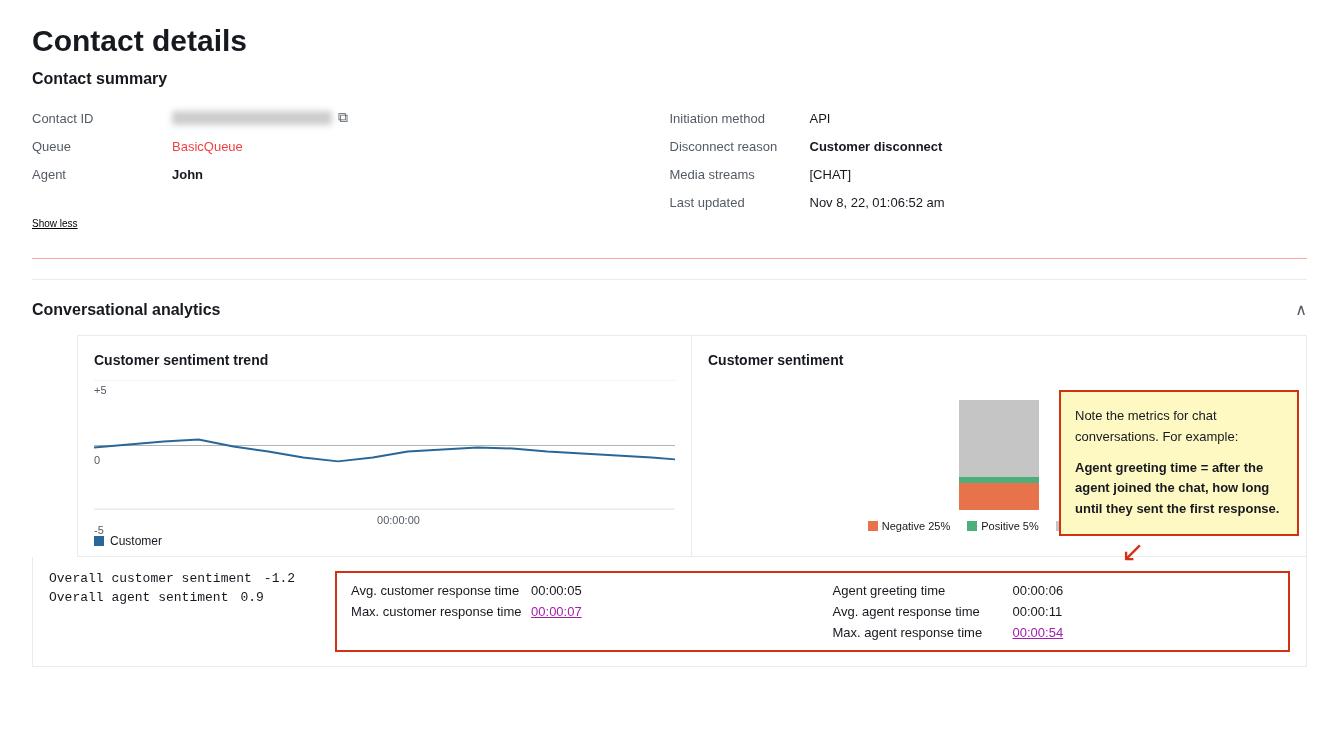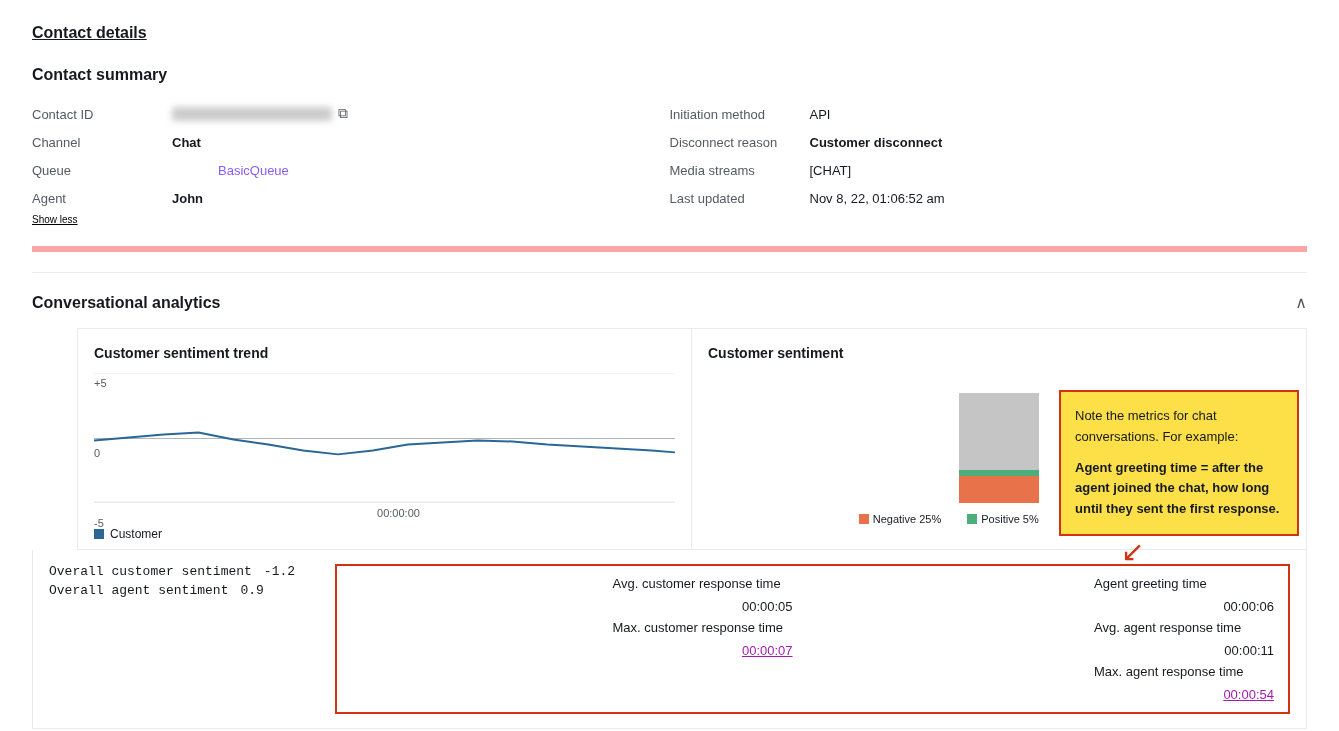--- a/index.html
+++ b/index.html
@@ -1,33 +1,33 @@
 <!DOCTYPE html>
 <html><head>
   <meta charset="utf-8">
   <style>
     * { box-sizing: border-box; margin: 0; padding: 0; }
     body { font-family: -apple-system, BlinkMacSystemFont, 'Segoe UI', Arial, sans-serif; font-size: 13px; color: #16191f; background: #fff; padding: 24px 32px; }
 
-    h1.page-title { font-size: 16px; font-weight: 700; margin-bottom: 24px; text-decoration: underline; }
+    h1.page-title { font-size: 30px; font-weight: 700; margin-bottom: 12px; }
 
     .section { margin-bottom: 0; }
     .section-title { font-size: 16px; font-weight: 700; margin-bottom: 16px; }
 
-    .contact-summary { border-bottom: 6px solid #fca5a5; padding-bottom: 20px; margin-bottom: 20px; }
+    .contact-summary { border-bottom: 1px solid #fca5a5; padding-bottom: 28px; margin-bottom: 20px; }
 
     .summary-grid { display: grid; grid-template-columns: 1fr 1fr; gap: 0; }
 
     .summary-left, .summary-right { display: flex; flex-direction: column; gap: 6px; }
 
     .field-row { display: flex; align-items: flex-end; gap: 0; min-height: 22px; }
     .field-label { width: 140px; color: #545b64; font-size: 13px; flex-shrink: 0; }
     .field-value { font-size: 13px; color: #16191f; }
     .field-value.bold { font-weight: 700; }
-    .field-value.link { color: #8b5cf6; cursor: pointer; text-decoration: none; margin-left: 46px; }
+    .field-value.link { color: #ef4444; cursor: pointer; text-decoration: none; }
 
     .contact-id-row { display: flex; align-items: center; gap: 6px; }
     .contact-id-blurred { display: inline-block; width: 160px; height: 14px; background: #ccc; border-radius: 2px; filter: blur(3px); }
     .copy-icon { cursor: pointer; color: #545b64; font-size: 14px; }
 
     .show-less { color: #000000; cursor: pointer; font-size: 10px; margin-top: 8px; display: inline-block; }
 
     .divider { border: none; border-top: 1px solid #e9ebed; margin: 0 0 20px 0; }
 
     .analytics-header { display: flex; justify-content: space-between; align-items: center; margin-bottom: 16px; }
@@ -48,35 +48,35 @@
     .legend { display: flex; align-items: center; gap: 6px; margin-top: 8px; font-size: 12px; color: #16191f; }
     .legend-dot { width: 10px; height: 10px; background: #2a6797; display: inline-block; }
 
     
     .sentiment-chart { height: 160px; display: flex; flex-direction: column; align-items: center; justify-content: flex-start; }
     .bar-chart-area { display: flex; align-items: flex-end; height: 120px; margin-top: 10px; }
     .stacked-bar { width: 80px; height: 110px; display: flex; flex-direction: column; justify-content: flex-end; }
     .bar-segment-neutral { background: #c5c5c5; flex: 7; }
     .bar-segment-positive { background: #4caf7b; flex: 0.5; }
     .bar-segment-negative { background: #e8734a; flex: 2.5; }
-    .bar-legend { display: flex; gap: 26px; margin-top: 10px; font-size: 11px; flex-wrap: wrap; justify-content: center; align-items: center; }
+    .bar-legend { display: flex; gap: 17px; margin-top: 10px; font-size: 11px; flex-wrap: wrap; justify-content: center; align-items: center; }
     .bar-legend-item { display: flex; align-items: center; gap: 4px; }
     .legend-square { width: 10px; height: 10px; display: inline-block; }
 
     
     .metrics-row { display: flex; align-items: flex-start; border: 1px solid #e9ebed; border-top: none; padding: 14px 16px; gap: 0; }
 
     .overall-metrics { display: flex; flex-direction: column; gap: 4px; margin-right: 40px; font-family: Liberation Mono, monospace; }
     .overall-row { display: flex; gap: 12px; font-size: 13px; }
     .overall-label { color: #16191f; }
     .overall-value { font-weight: 400; }
 
     .detailed-metrics { flex: 1; border: 2px solid #d13212; padding: 10px 14px; display: grid; grid-template-columns: 1fr 1fr; gap: 4px 40px; }
 
-    .metric-row { display: flex; align-items: flex-end; gap: 8px; font-size: 13px; flex-direction: column; }
+    .metric-row { display: flex; align-items: flex-start; font-size: 13px; }
     .metric-label { color: #16191f; min-width: 180px; }
     .metric-value { font-weight: 400; }
     .metric-value.link { color: #a21caf; cursor: pointer; }
 
     
     .annotation-box { position: absolute; right: 32px; top: 420px; width: 240px; border: 2px solid #d13212; background: #fff; padding: 14px; font-size: 13px; line-height: 1.5; z-index: 10; }
     .annotation-box strong { font-weight: 700; }
 
     .page-wrapper { position: relative; }
   </style>
@@ -96,24 +96,20 @@
 
         <div class="field-row">
           <span class="field-label">Contact ID</span>
           <div class="contact-id-row">
             <span class="contact-id-blurred"></span>
             <span class="copy-icon">⧉</span>
           </div>
         </div>
 
 
-        <div class="field-row">
-          <span class="field-label">Channel</span>
-          <span class="field-value bold">Chat</span>
-        </div>
 
         <div class="field-row">
           <span class="field-label">Queue</span>
           <a class="field-value link" href="#">BasicQueue</a>
         </div>
 
         <div class="field-row">
           <span class="field-label">Agent</span>
           <span class="field-value bold">John</span>
         </div>
@@ -246,20 +242,20 @@
           </div>
           <div class="metric-row">
             <span class="metric-label">Max. agent response time</span>
             <a class="metric-value link" href="#">00:00:54</a>
           </div>
         </div>
       </div>
     </div>
   </div>
 
-  <div class="annotation-box" style="position:fixed; right:40px; top:390px; width:240px; border:2px solid #d13212; background:#fde047; padding:14px; font-size:13px; line-height:1.6; z-index:10;">
+  <div class="annotation-box" style="position:fixed; right:40px; top:390px; width:240px; border:2px solid #d13212; background:#fef9c3; padding:14px; font-size:13px; line-height:1.6; z-index:10;">
     <p style="margin-bottom:10px;">Note the metrics for chat conversations. For example:</p>
     <p><strong>Agent greeting time = after the agent joined the chat, how long until they sent the first response.</strong></p>
 
     <div style="position:absolute; bottom:-32px; left:60px; font-size:28px; color:#d13212; line-height:1;">↙</div>
   </div>
 
 </div>
 
 </body></html>

